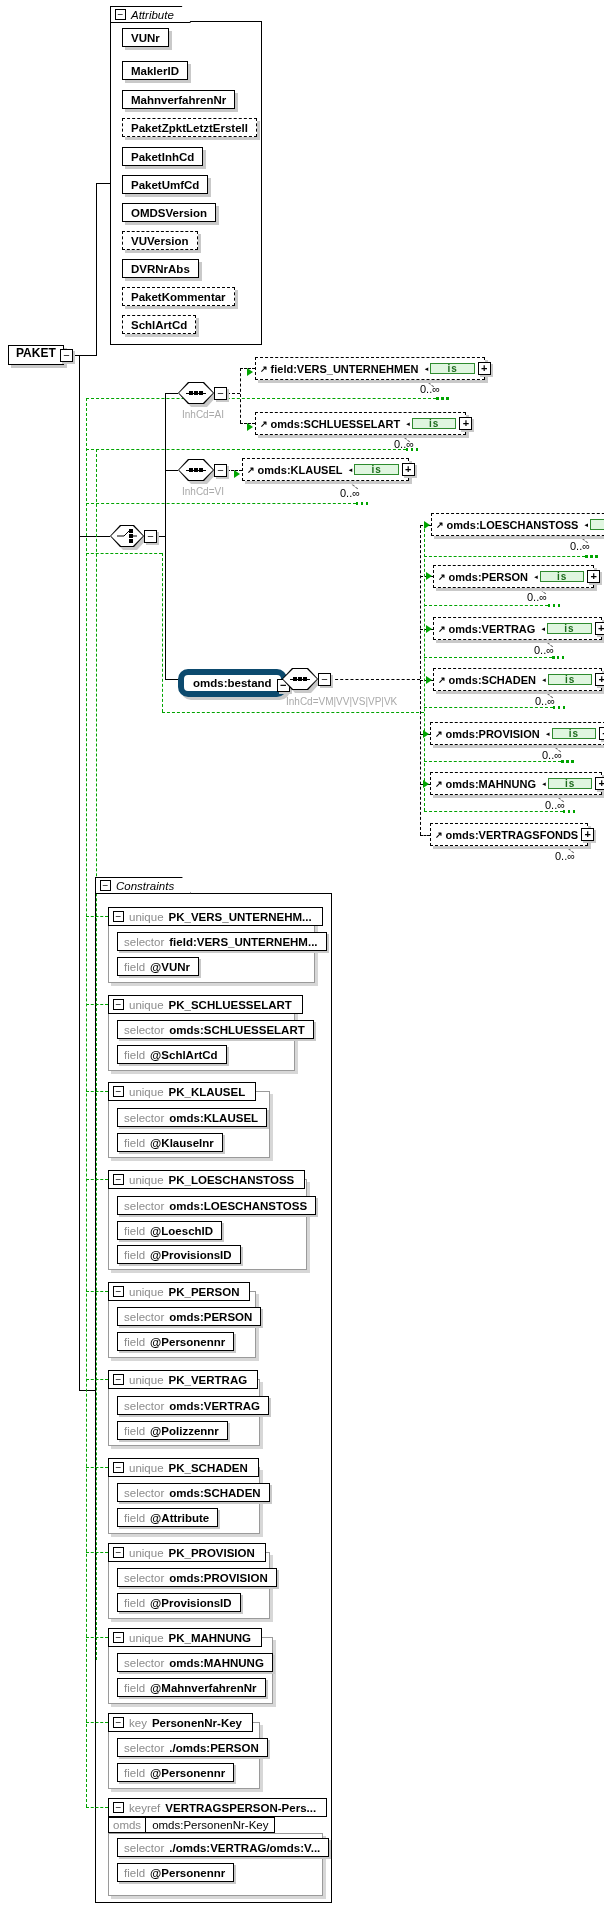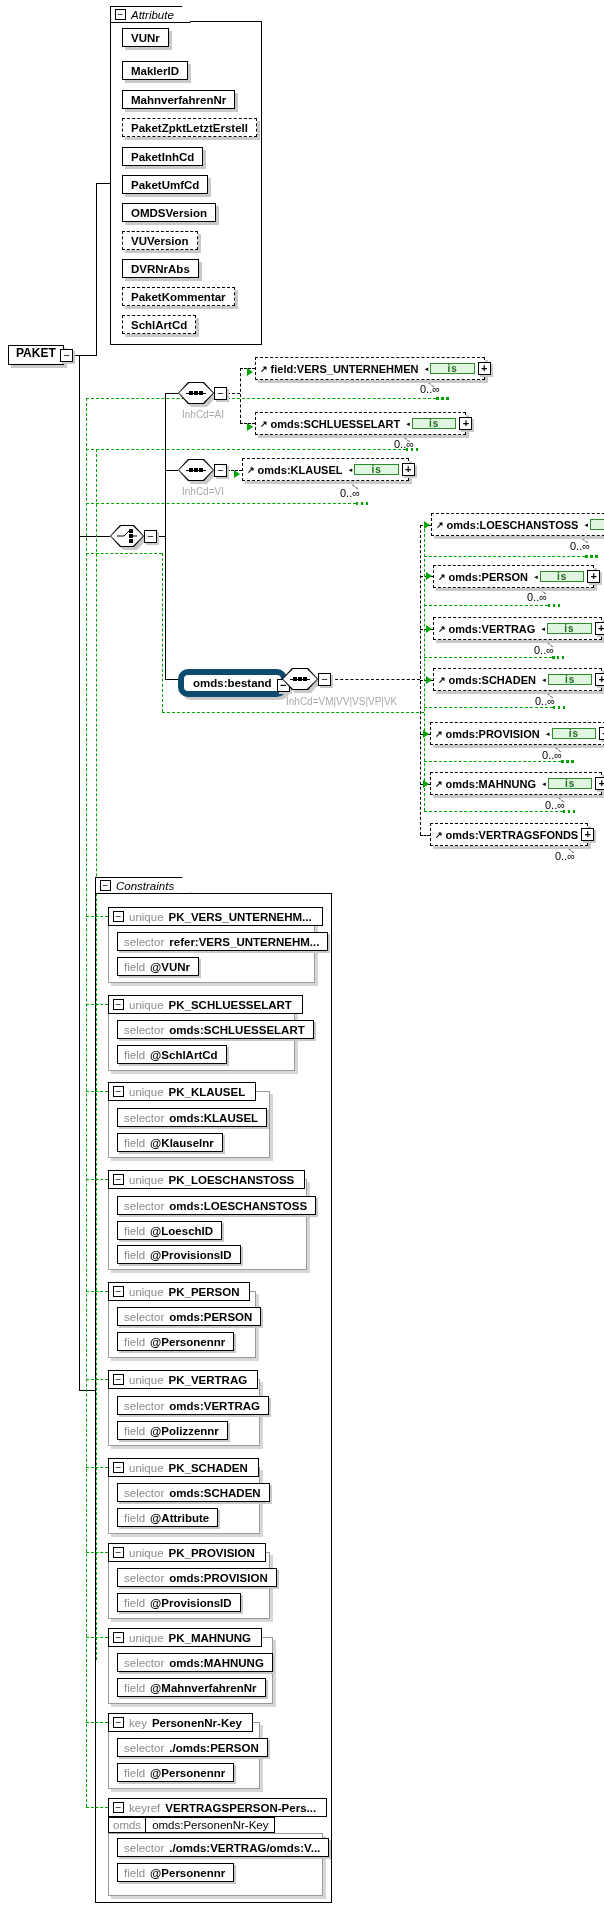--- a/index.html
+++ b/index.html
@@ -389,21 +389,21 @@
   <div class="occ" style="left:555px;top:850px">0..∞</div>
 
   <div class="cbody" style="left:108px;top:916px;width:207px;height:67px"></div>
   <div class="chead" style="left:108px;top:907px">
     <span class="ticon"></span>
     <span class="kw">unique</span>
     <span class="nm">PK_VERS_UNTERNEHM...</span>
   </div>
   <div class="crow" style="left:117px;top:932px">
     <span class="kw">selector</span>
-    <span class="vl">refer:VERS_UNTERNEHM...</span>
+    <span class="vl">field:VERS_UNTERNEHM...</span>
   </div>
   <div class="crow" style="left:117px;top:957px">
     <span class="kw">field</span>
     <span class="vl">@VUNr</span>
   </div>
 
   <div class="cbody" style="left:108px;top:1004px;width:187px;height:67px"></div>
   <div class="chead" style="left:108px;top:995px">
     <span class="ticon"></span>
     <span class="kw">unique</span>

